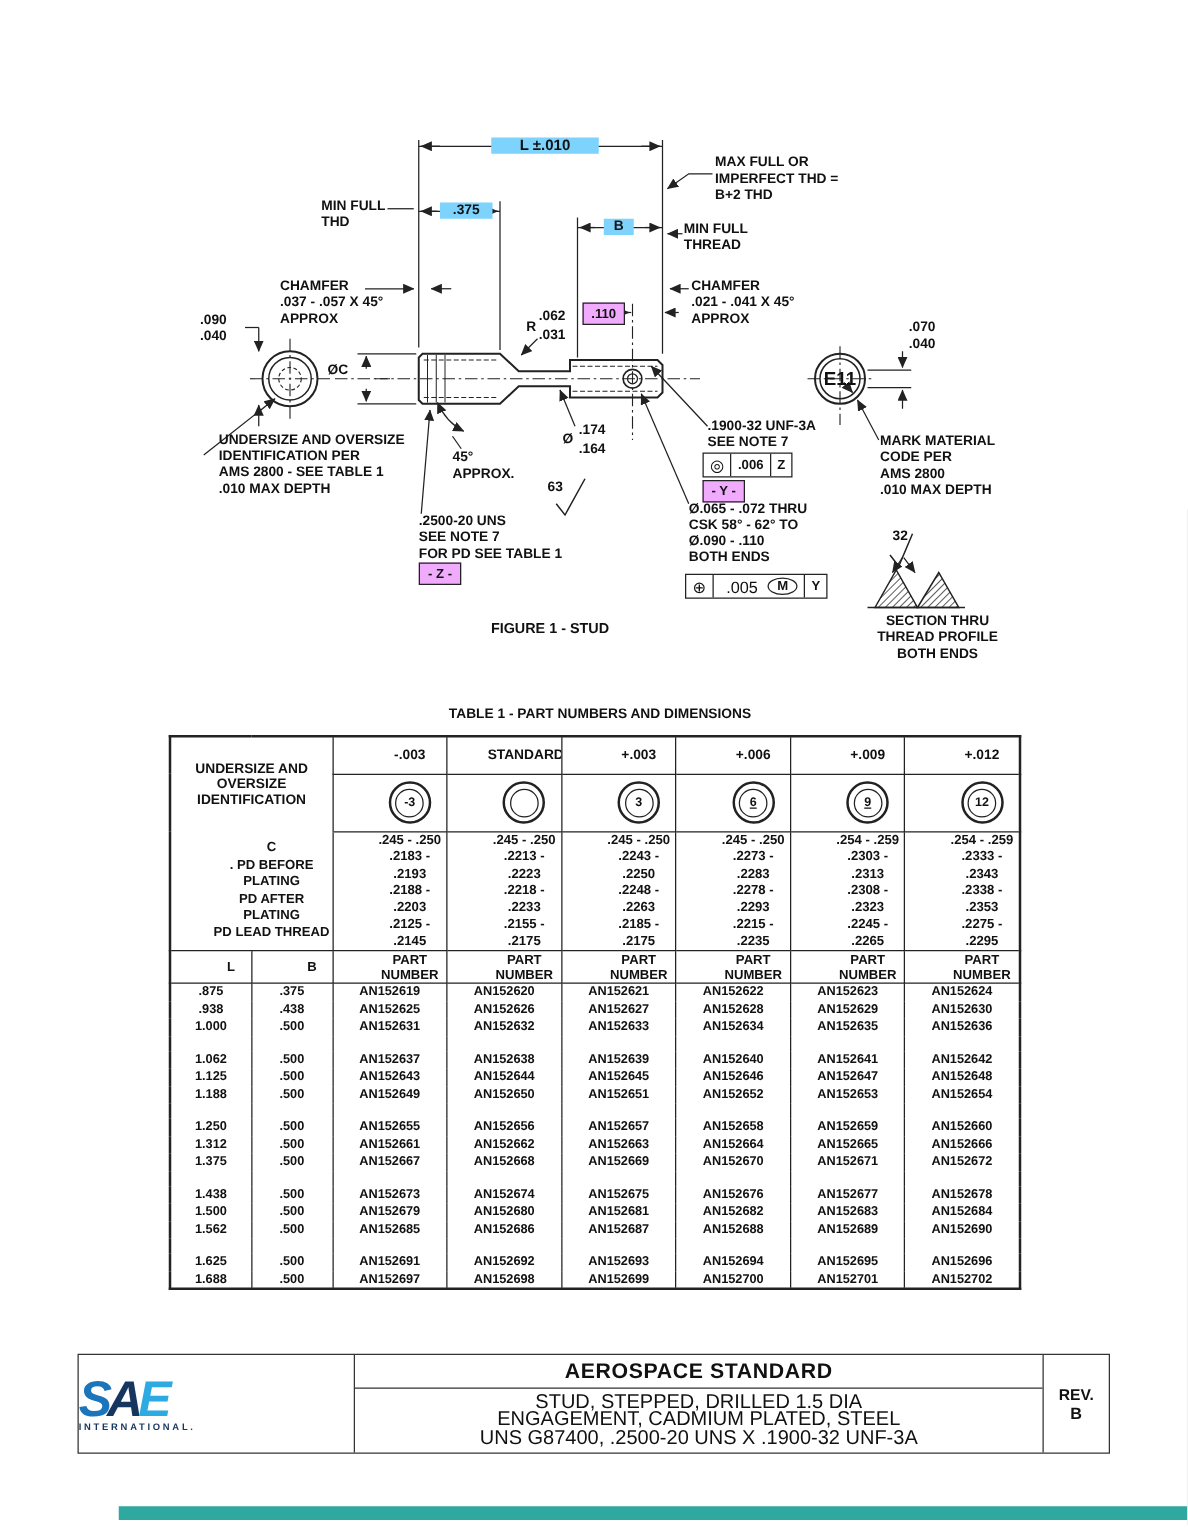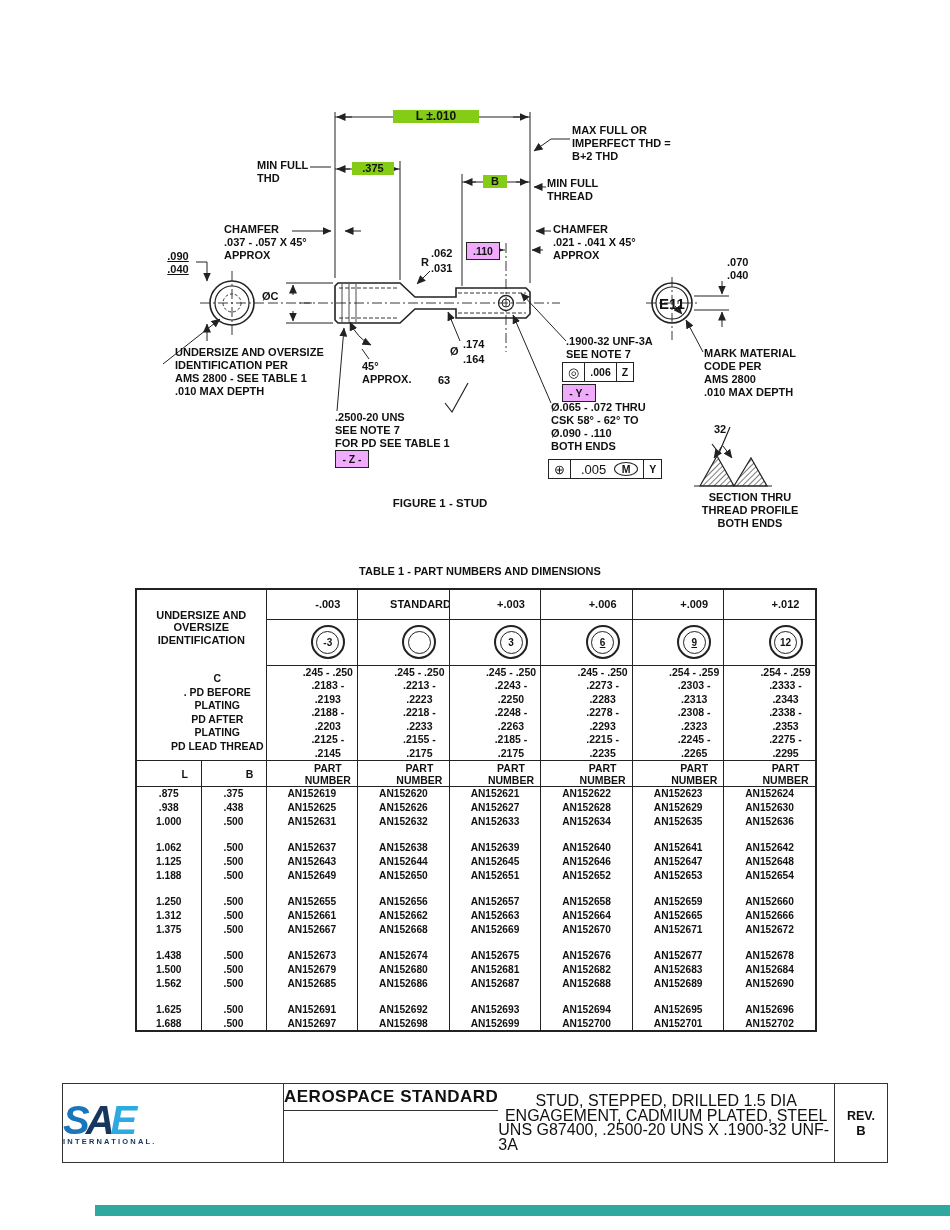--- a/index.html
+++ b/index.html
@@ -1,22 +1,22 @@
 <!DOCTYPE html>
 <html><head>
 <meta charset="utf-8">
 <style>
   html,body{margin:0;padding:0;background:#e8e8e8;}
   #page{position:relative;width:950px;height:1230px;background:#ffffff;overflow:hidden;
         font-family:"Liberation Sans", sans-serif;color:#111;}
   svg{position:absolute;left:0;top:0;}
   .lbl{position:absolute;font-size:11px;font-weight:bold;line-height:13px;white-space:pre-line;color:#111;}
   .ctr{text-align:center;}
-  .rgt{text-align:center;text-decoration:underline;}
-  .bgw{background:#84cc16;padding:0 3px;}
+  .rgt{text-align:left;}
+  .bgw{background:#7dd3fc;padding:0 3px;}
   .boxed{position:absolute;border:1.5px solid #222;display:flex;align-items:center;justify-content:center;
          font-size:10.5px;font-weight:bold;background:#f0abfc;}
   .fcf{position:absolute;display:inline-flex;border:1.5px solid #222;height:18px;background:#fff;}
   .fcf span{display:inline-flex;align-items:center;justify-content:center;padding:0 5px;
             border-left:1.5px solid #222;font-size:10.5px;font-weight:bold;}
   .fcf span:first-child{border-left:none;font-size:13px;font-weight:normal;}
   .cm{width:12px;height:12px;border:1.2px solid #222;border-radius:50%;font-size:8px;font-weight:bold;
       display:inline-flex;align-items:center;justify-content:center;margin-left:3px;}
   
   #t1-title{position:absolute;left:285px;top:565px;width:390px;text-align:center;
@@ -43,21 +43,21 @@
   .t1 tr.drow td{font-weight:bold;font-size:10.2px;}
   .t1 tr.srow{height:12px;}
   
   #footer{position:absolute;left:62px;top:1083px;width:826px;height:80px;border:1.5px solid #333;
           display:flex;box-sizing:border-box;background:#fff;}
   .f-logo{width:220px;border-right:1.5px solid #333;display:flex;flex-direction:column;
           align-items:flex-start;justify-content:center;}
   .sae{font-size:40px;font-weight:bold;font-style:italic;letter-spacing:-4px;line-height:38px;}
   .sae .s{color:#1b75bb;} .sae .a{color:#16355f;} .sae .e{color:#2caae1;}
   .intl{font-size:7.5px;font-weight:bold;letter-spacing:2.2px;color:#16355f;margin-top:-2px;}
-  .f-mid{flex:1;border-right:1.5px solid #333;display:flex;flex-direction:row;}
+  .f-mid{flex:1;border-right:1.5px solid #333;display:flex;flex-direction:column;}
   .f-title{height:26px;border-bottom:1.5px solid #333;display:flex;align-items:center;justify-content:center;
            font-size:17px;font-weight:bold;letter-spacing:0.5px;}
   .f-subs{flex:1;display:flex;flex-direction:column;align-items:center;justify-content:center;
           font-size:16px;line-height:14.5px;}
   .f-doc{width:97px;border-right:1.5px solid #333;padding:6px 6px;box-sizing:content-box;}
   .f-doc .b{font-weight:bold;font-size:11px;line-height:14px;}
   .f-doc .n{font-size:10.5px;line-height:14px;}
   .f-rev{width:52px;display:flex;flex-direction:column;align-items:center;justify-content:center;
          font-weight:bold;}
   .f-rev .r1{font-size:12.5px;} .f-rev .r2{font-size:13px;}
@@ -222,21 +222,21 @@
   <div class="lbl" style="left:727px;top:256px;">.070
 .040</div>
   <div class="lbl" style="left:262px;top:290px;">ØC</div>
   <div class="lbl ctr" style="left:658px;top:297px;width:28px;font-size:15px;">E11</div>
   <div class="lbl" style="left:175px;top:346px;">UNDERSIZE AND OVERSIZE
 IDENTIFICATION PER
 AMS 2800 - SEE TABLE 1
 .010 MAX DEPTH</div>
   <div class="lbl" style="left:362px;top:360px;">45°
 APPROX.</div>
-  <div class="lbl" style="left:438px;top:374px;">63</div>
+  <div class="lbl" style="left:438px;top:384px;">63</div>
   <div class="lbl" style="left:335px;top:411px;">.2500-20 UNS
 SEE NOTE 7
 FOR PD SEE TABLE 1</div>
   <div class="boxed" style="left:335px;top:450px;width:32px;height:16px;">- Z -</div>
   <div class="lbl" style="left:450px;top:345px;">Ø</div>
   <div class="lbl" style="left:463px;top:338px;">.174</div>
   <div class="lbl" style="left:463px;top:353px;">.164</div>
   <div class="lbl" style="left:566px;top:335px;">.1900-32 UNF-3A
 SEE NOTE 7</div>
   <div class="fcf" style="left:562px;top:362px;">

